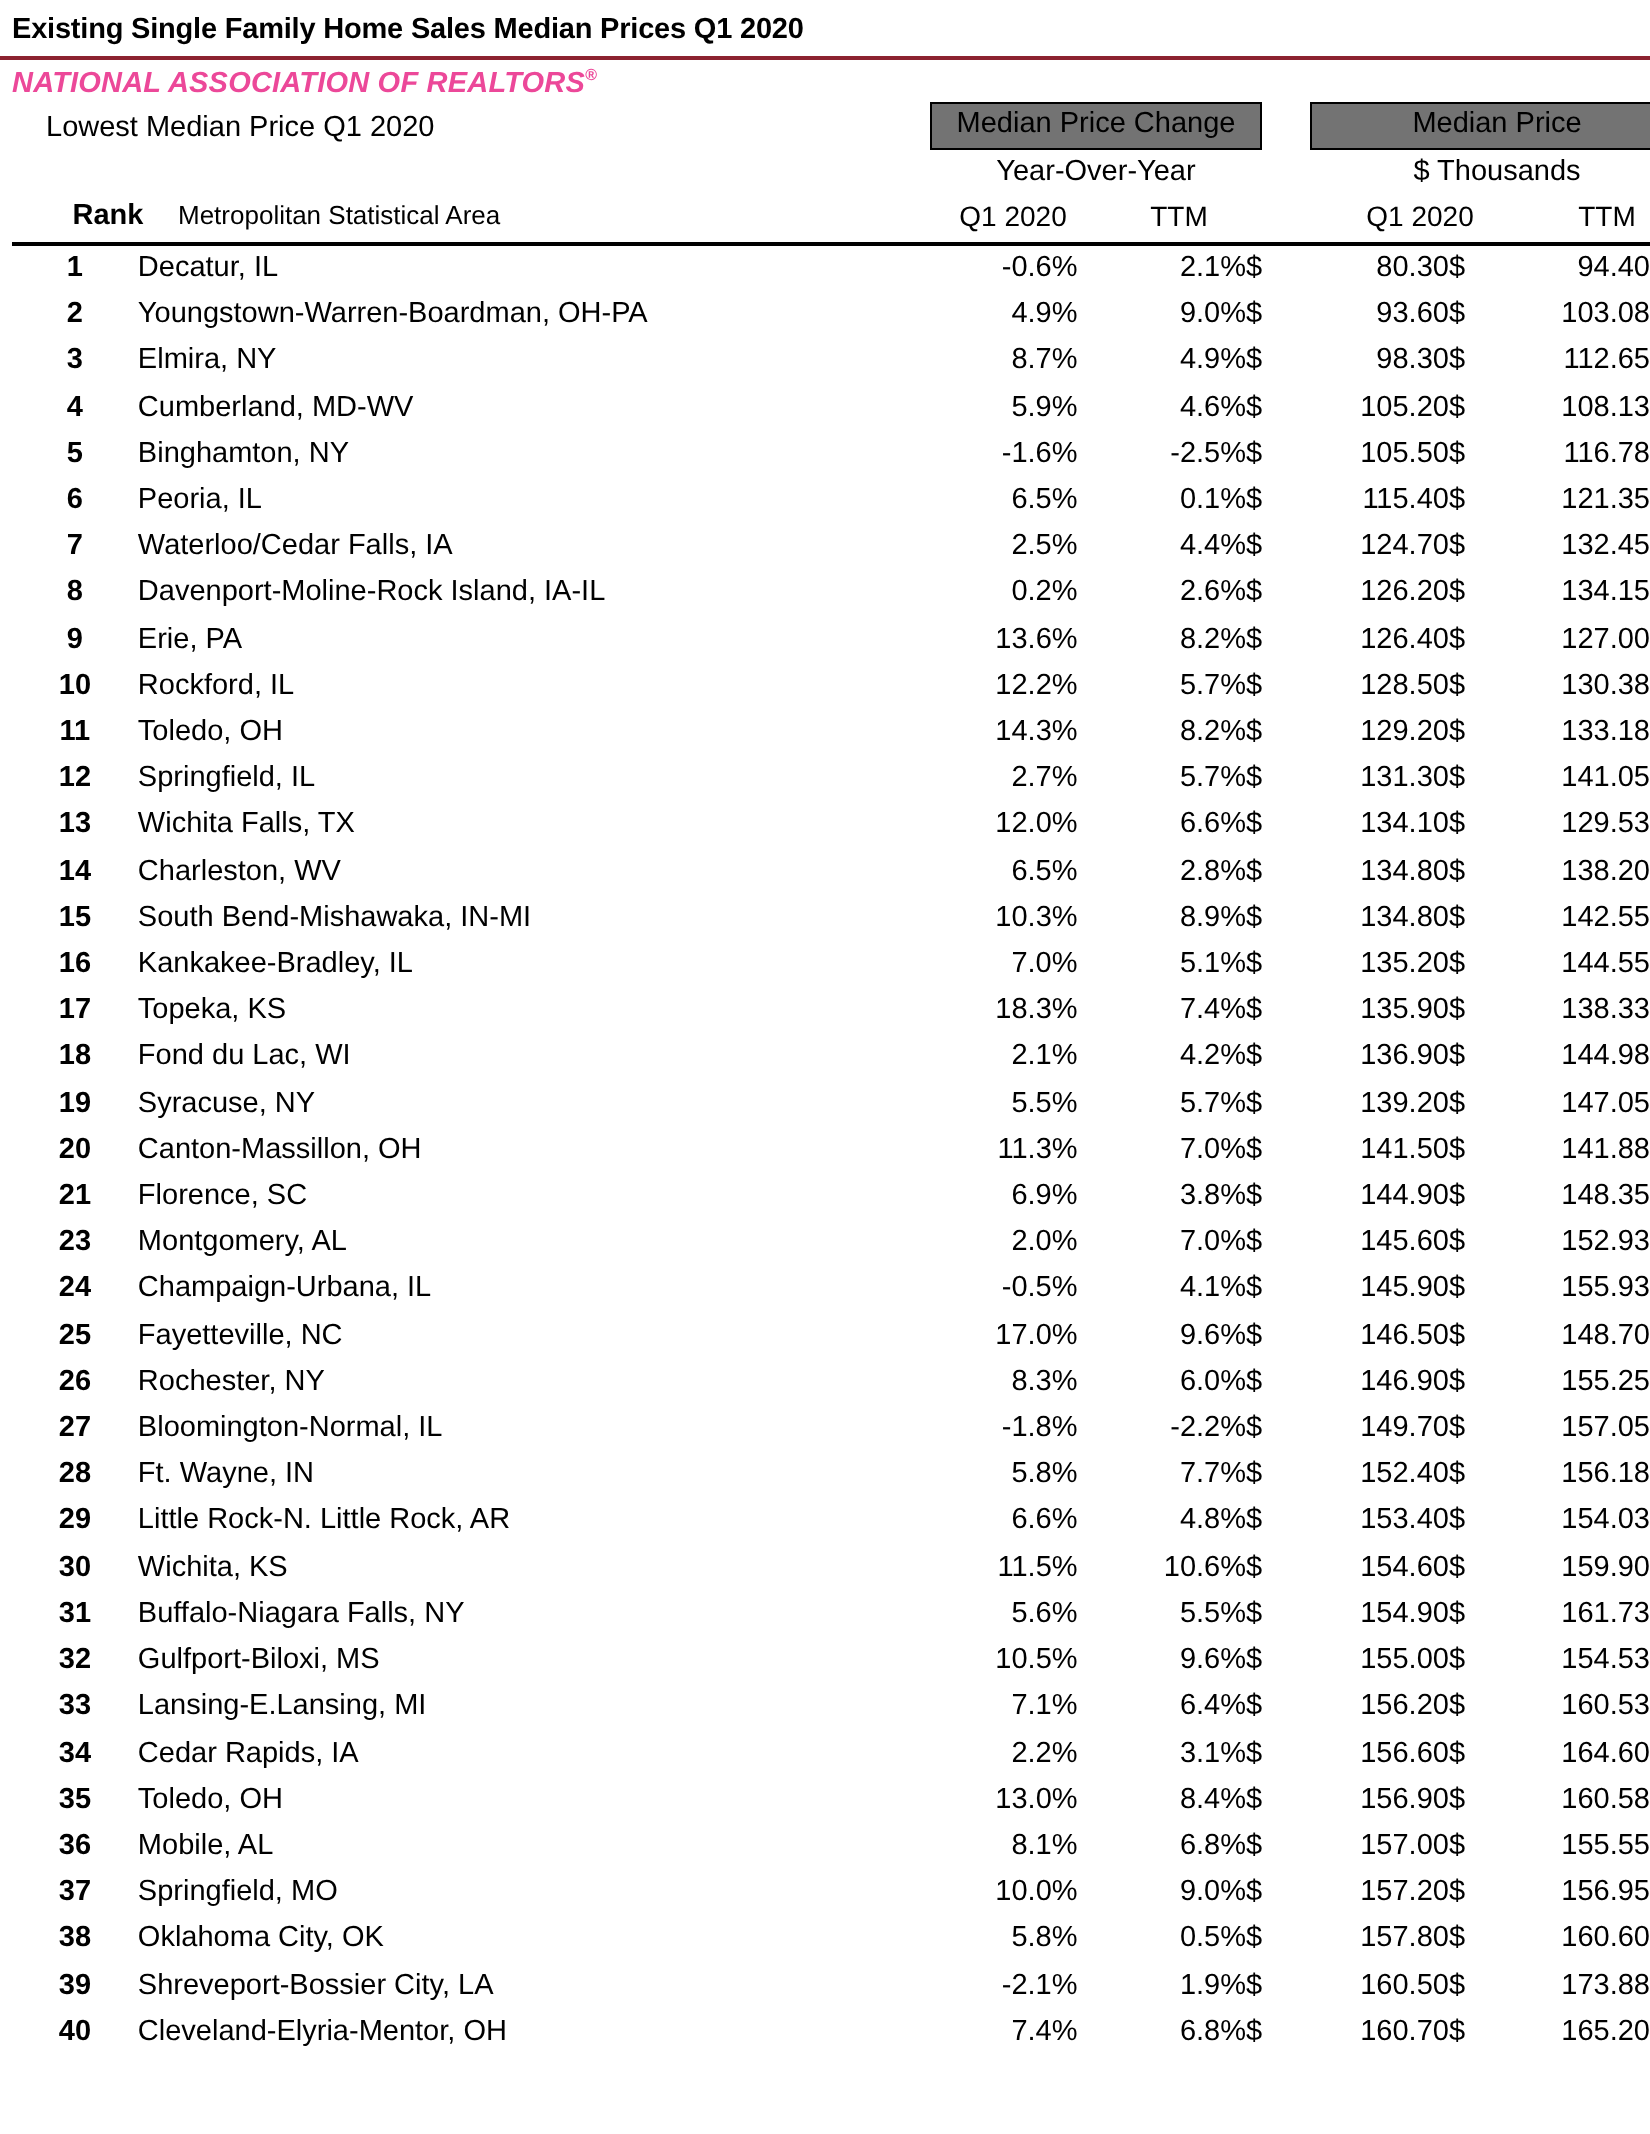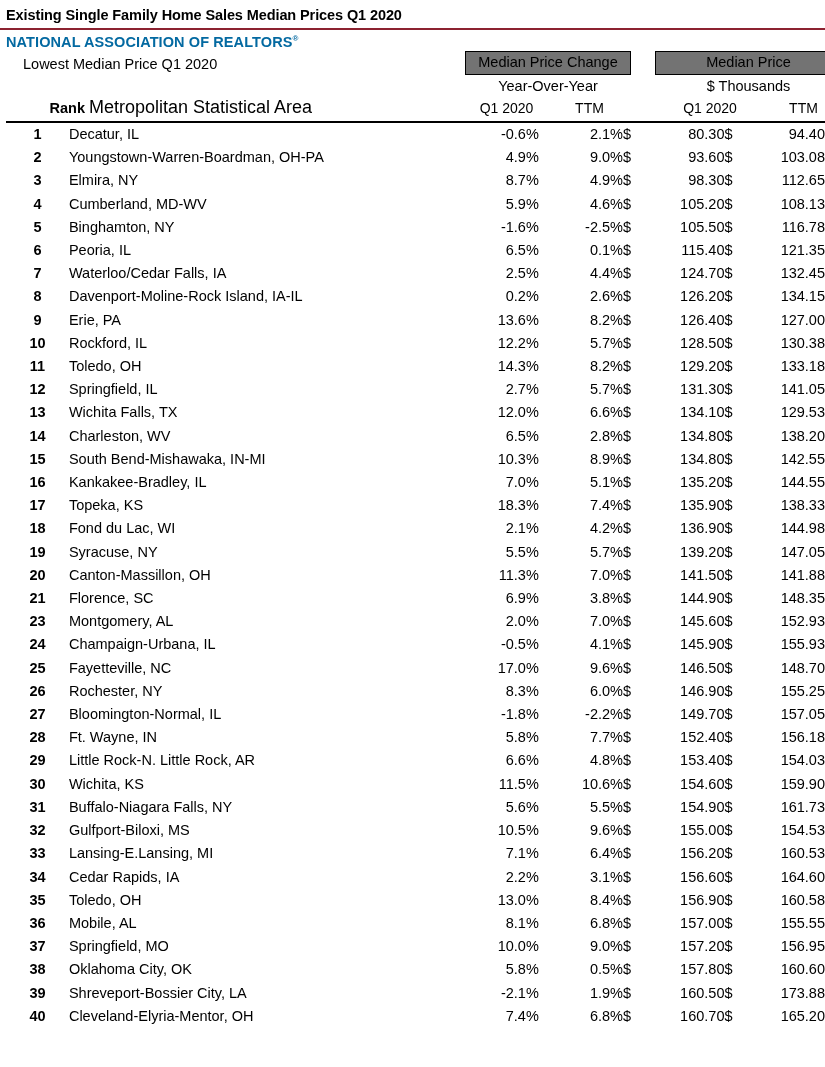--- a/index.html
+++ b/index.html
@@ -40,24 +40,25 @@
     margin-top: 4px;
     height: 2px;
     width: 825px;
     background: #8c2230;
   }
 
   .nar-brand {
     padding: 4px 0 0 6px;
     font-size: 14.5px;
     font-weight: bold;
-    color: #0369a1;
+    color: #ec4899;
     letter-spacing: 0.1px;
     line-height: 17px;
     white-space: nowrap;
+    font-style: italic;
   }
   .nar-brand .reg {
     font-size: 8px;
     vertical-align: super;
     line-height: 1;
   }
 
   
   .header-rows {
     position: relative;
@@ -78,24 +79,24 @@
   }
   .col-label.rank-msa {
     display: flex;
     align-items: baseline;
   }
   .rank-head {
     width: 62px;
     flex: 0 0 62px;
     font-weight: bold;
     font-size: 14.5px;
-    text-align: right;
+    text-align: center;
   }
   .msa-head {
-    font-size: 18px;
+    font-size: 13px;
     padding-left: 4px;
   }
 
   .grp {
     flex: 0 0 auto;
     text-align: center;
     font-size: 14.5px;
     line-height: 21px;
   }
   .grp.change { width: 166px; }

